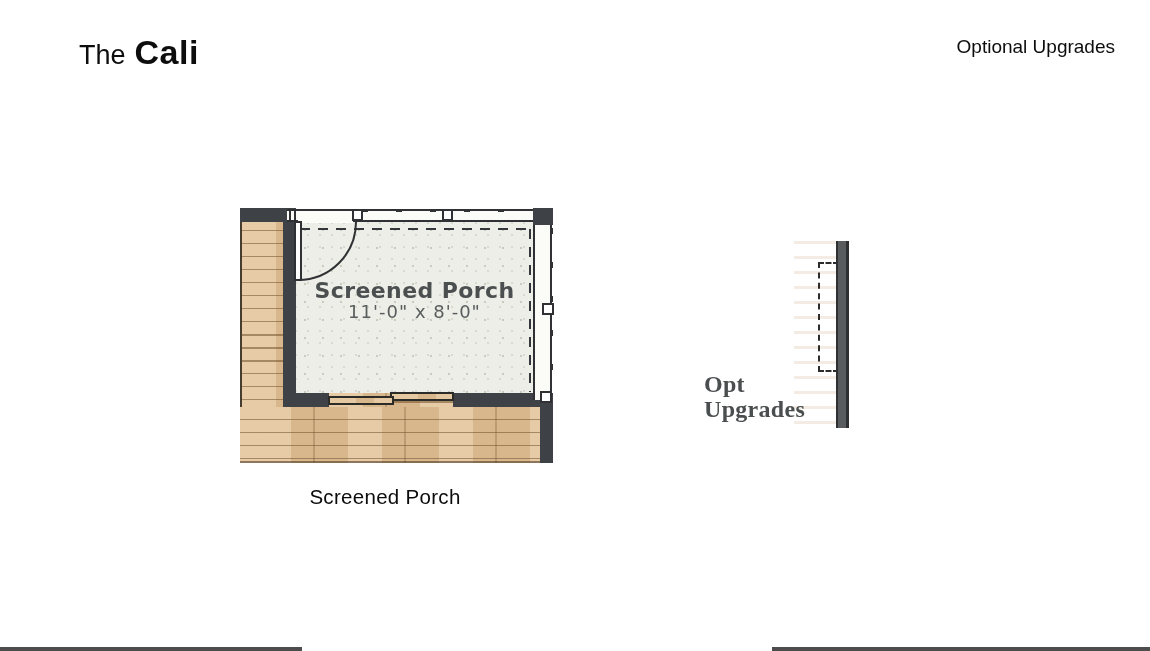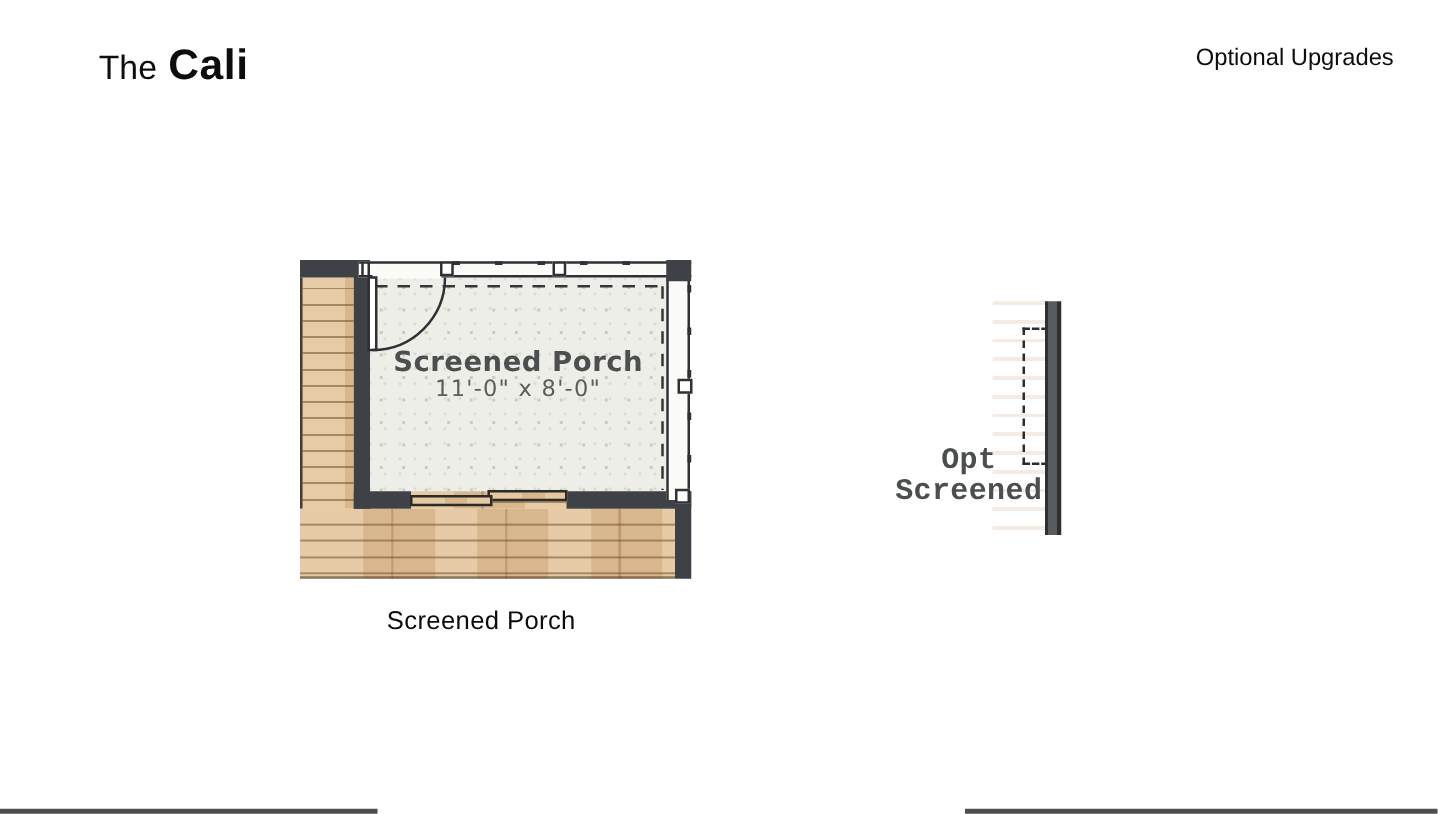--- a/index.html
+++ b/index.html
@@ -42,22 +42,22 @@
   .room-label .rl1{font-size:22px;font-weight:700;letter-spacing:.4px;}
   .room-label .rl2{font-size:18px;font-weight:400;color:#5a5d5e;letter-spacing:1px;}
   .plan-caption{left:230px;top:485px;width:310px;text-align:center;font-size:20.5px;color:#0b0b0b;letter-spacing:.3px;}
 
   
   .fp-backdrop{left:794px;top:241px;width:42px;height:187px;
     background-image:repeating-linear-gradient(180deg, rgba(216,187,157,.28) 0 3px, transparent 3px 15px);}
   .fp-wall{left:836px;top:241px;width:13px;height:187px;
     background:linear-gradient(90deg,#2e3032 0 2px,#595c5f 2px 10px,#2e3032 10px 13px);}
   .fp-dashed{left:818px;top:262px;width:21px;height:110px;border:2px dashed #2c2c2c;background:transparent;}
-  .fp-label{left:704px;top:356px;width:142px;text-align:center;color:#4b4e4f;
-    font-family:Liberation Mono, monospace;font-weight:700;font-size:24px;line-height:25px;letter-spacing:.3px;}
+  .fp-label{left:704px;top:372px;width:142px;text-align:left;color:#4b4e4f;
+    font-family:Liberation Serif, serif;font-weight:700;font-size:24px;line-height:25px;letter-spacing:.3px;}
 
   
   .bar{background:var(--footer_bar,#4d4d4d);height:4px;top:647px;}
   .bar-left{left:0;width:302px;}
   .bar-right{left:772px;width:378px;}
 
   svg{display:block;}
 </style>
 </head>
 <body>
@@ -121,18 +121,18 @@
 </div>
 
 <div class="abs plan-caption">Screened Porch</div>
 
 <div>
   <div class="abs fp-backdrop"></div>
   <div class="abs fp-dashed"></div>
   <div class="abs fp-wall"></div>
   <div class="abs fp-label">
     <div>Opt</div>
-    <div>Screened</div>
+    <div>Upgrades</div>
   </div>
 </div>
 
 <div class="abs bar bar-left"></div>
 <div class="abs bar bar-right"></div>
 
 </body></html>

